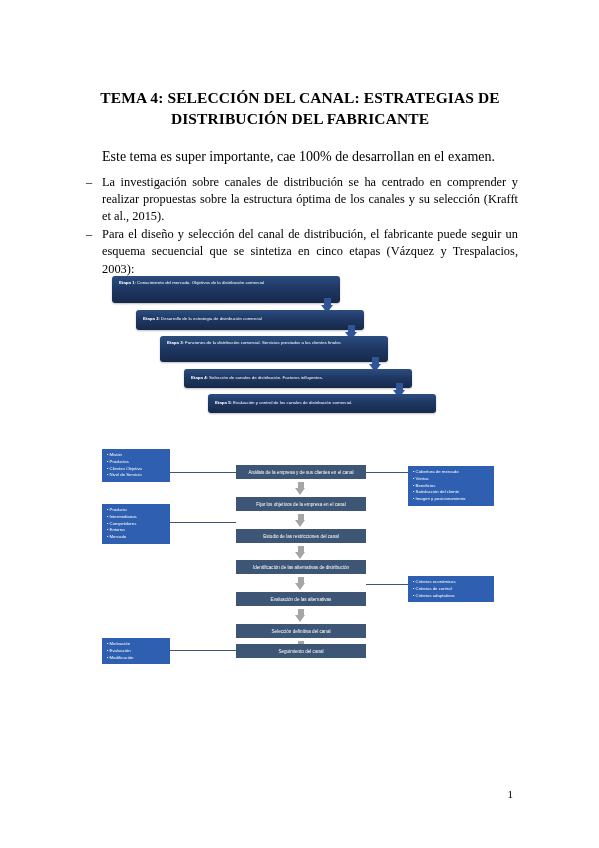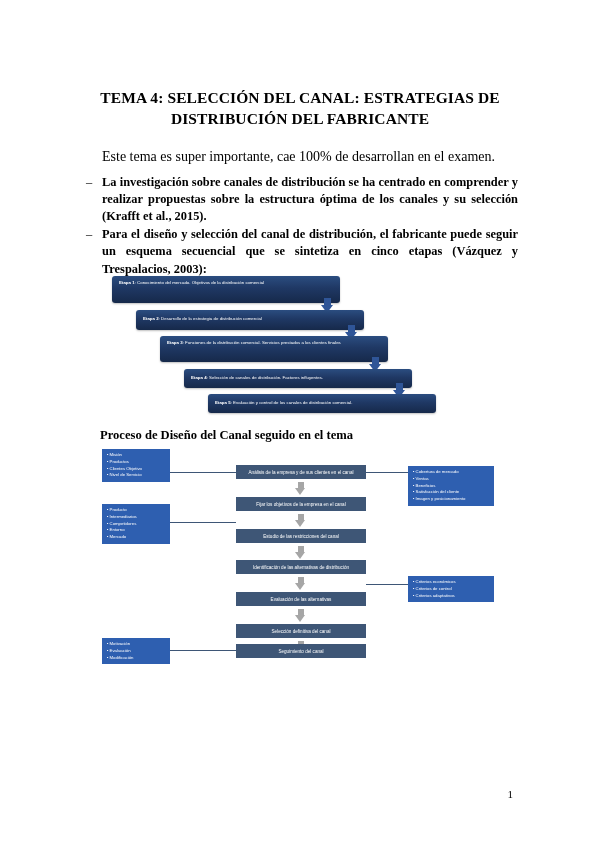--- a/index.html
+++ b/index.html
@@ -24,21 +24,21 @@
   .intro{
     position:absolute;left:86px;top:148px;width:430px;
     font-size:14px;line-height:1.32;margin-left:16px;
   }
   .bullets{
     position:absolute;left:86px;top:174px;width:432px;
     font-size:12.4px;line-height:1.38;
   }
   .bullet{display:flex;margin-bottom:1px;}
   .bullet .dash{width:16px;flex:0 0 16px;}
-  .bullet .btxt{flex:1;text-align:justify;font-weight:bold;}
+  .bullet .btxt{flex:1;text-align:justify;}
 
   
   .stairs{position:absolute;left:112px;top:276px;width:320px;height:140px;}
   .stair{
     position:absolute;
     background:linear-gradient(180deg,#2b4d80 0%,#1f3864 45%,#16294a 100%);
     border-radius:3px;
     color:#ffffff;
     font-family:"Liberation Sans", sans-serif;
     font-size:4.4px;
@@ -158,21 +158,20 @@
     <div class="arrow-down" style="left:281px;top:107px;">
       <div class="shaft"></div>
         <div class="head"></div>
     </div>
 
     <div class="stair" style="left:96px;top:118px;width:228px;height:19px;padding-top:6px;">
       <b>Etapa 5</b><span>: Evaluación y control de los canales de distribución comercial.</span>
     </div>
   </div>
 
-  <div class="flow-title">Proceso de Diseño del Canal seguido en el tema</div>
 
   <div class="flow">
 
     <div class="conn" style="left:72px;top:26px;width:66px;"></div>
     <div class="conn" style="left:268px;top:26px;width:42px;"></div>
     <div class="conn" style="left:72px;top:76px;width:66px;"></div>
     <div class="conn" style="left:268px;top:138px;width:42px;"></div>
     <div class="conn" style="left:72px;top:204px;width:66px;"></div>
 
     <div class="sbox" style="left:4px;top:3px;width:68px;">

